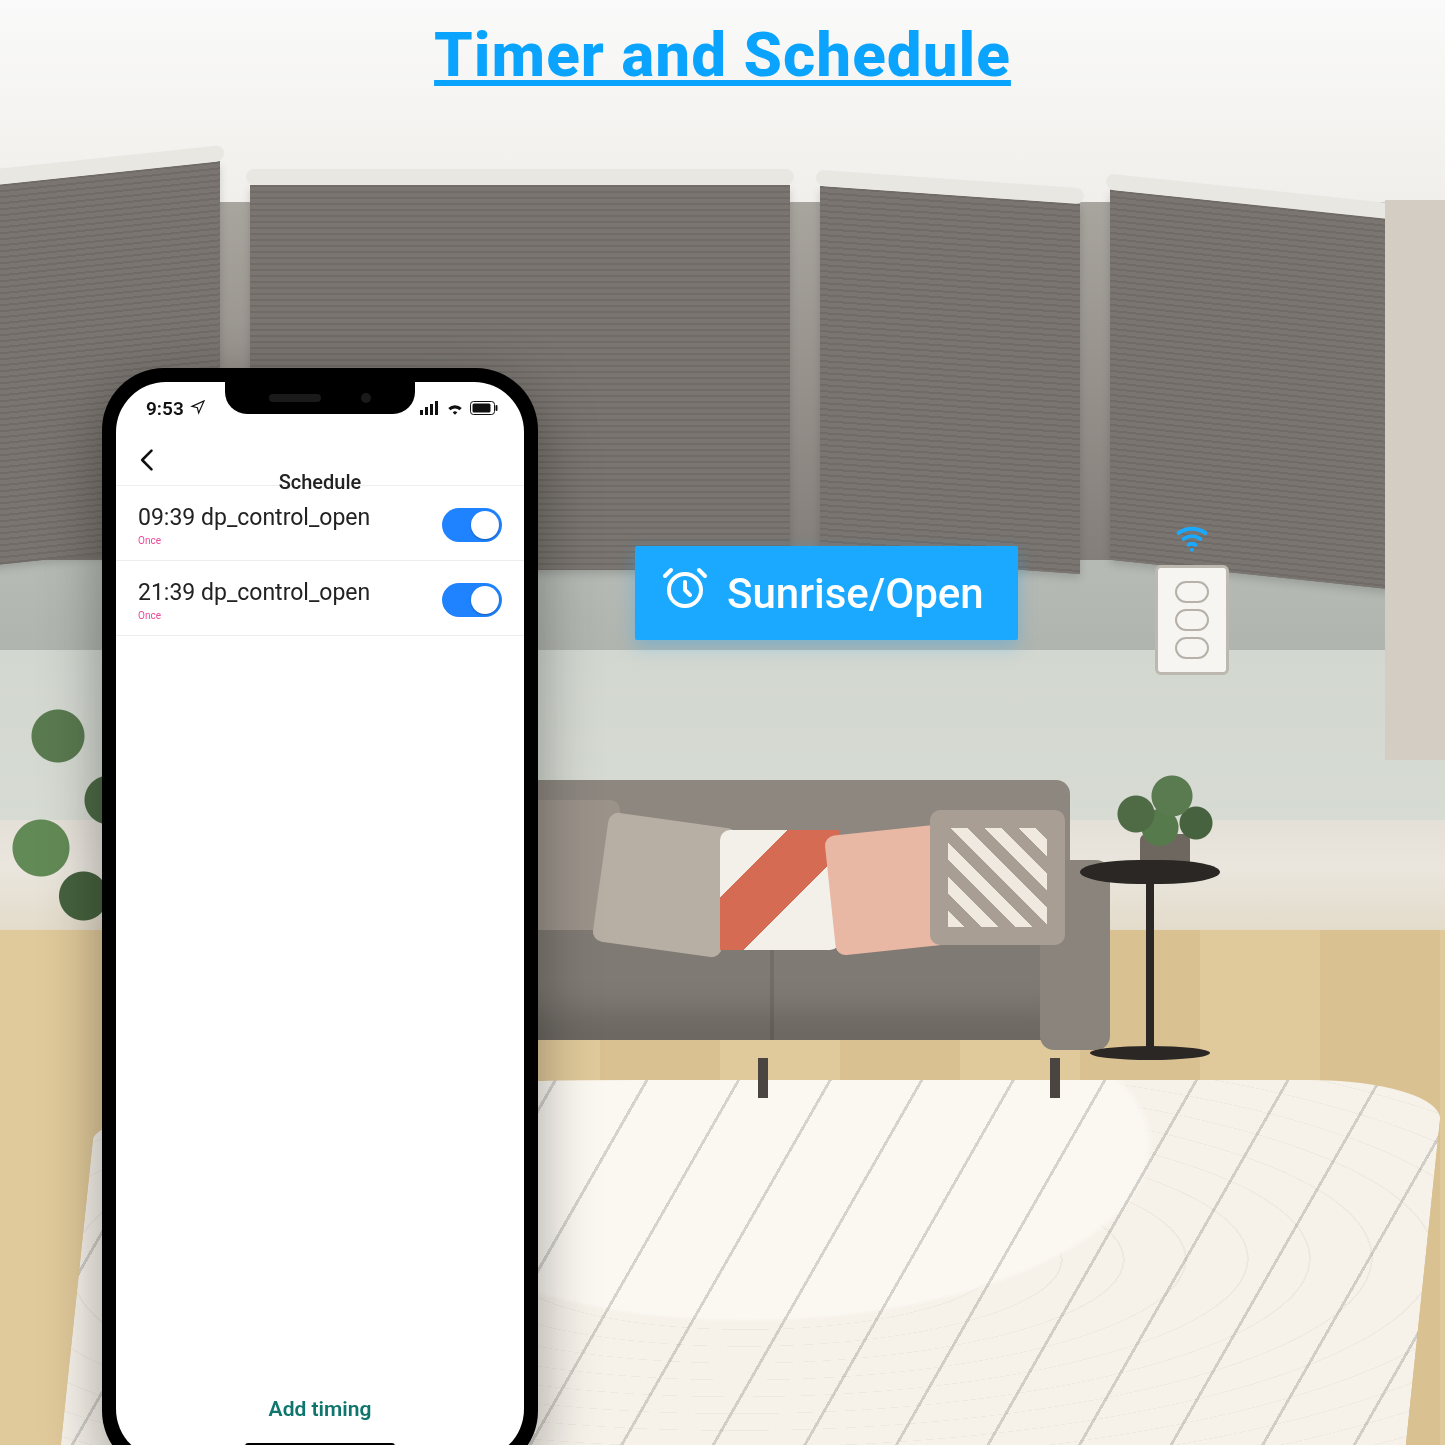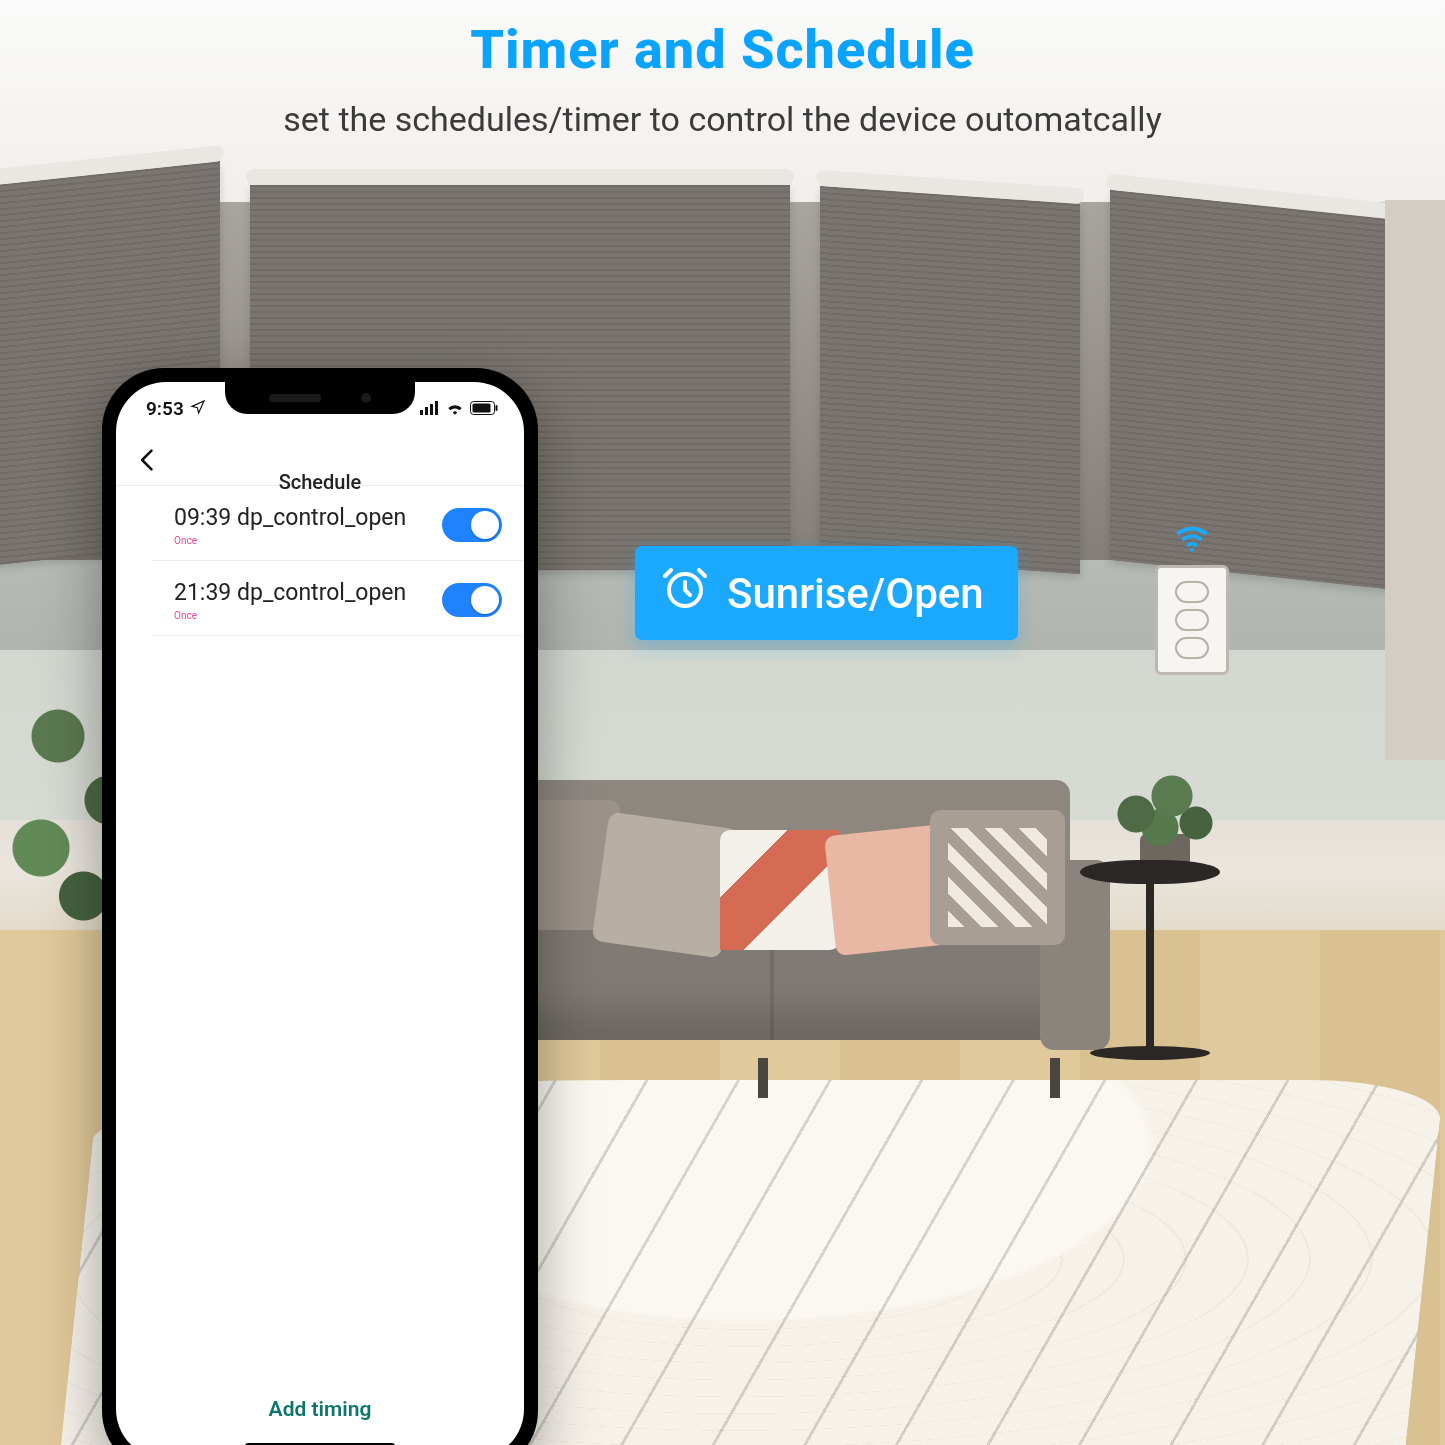--- a/index.html
+++ b/index.html
@@ -128,30 +128,30 @@
     padding:10px 0;
   }
   .switch .btn{width:34px;height:22px;border:2px solid #b7b1a8;border-radius:12px;}
   .wifi-icon{position:absolute; left:1172px; top:518px; color:#1aa9ff;}
 
   
   .hero {
     position:absolute; left:0; right:0; top:18px; text-align:center;
   }
   .hero h1{
-    font-size:54px; font-weight:800; color:#0aa4ff; letter-spacing:1px;
+    font-size:62px; font-weight:800; color:#0aa4ff; letter-spacing:1px;text-decoration:underline;
   }
   .hero p{
     margin-top:18px; font-size:34px; color:#3b3b3b; font-weight:400;
   }
 
   
   .callout {
     position:absolute; left:635px; top:546px;
-    background:#1aa9ff; color:#fff; border-radius:7px;
+    background:#1aa9ff; color:#fff; border-radius:2px;
     padding:18px 34px 18px 26px;
     display:flex; align-items:center; gap:18px;
     font-size:42px; font-weight:500;
     box-shadow:0 6px 18px rgba(26,169,255,.35);
   }
   .callout svg{width:48px;height:48px;flex:none;}
 
   
   .phone {
     position:absolute; left:102px; top:368px;
@@ -199,21 +199,21 @@
   }
   .banner::after{
     content:""; position:absolute; bottom:-1px; left:50%; transform:translateX(-50%);
     border-left:12px solid transparent; border-right:12px solid transparent;
     border-bottom:12px solid #fff;
   }
 
   .list{flex:1; background:#fff;}
   .row{
     display:flex; align-items:center; justify-content:space-between;
-    padding:18px 22px 14px; border-bottom:1px solid #eee;margin-left:36px;
+    padding:18px 22px 14px; border-bottom:1px solid #eee;
   }
   .row .txt{}
   .row .txt .line1{font-size:23px; color:#222;}
   .row .txt .line2{font-size:10px; color:#ec4899; margin-top:4px;}
   .toggle{
     width:60px; height:34px; border-radius:17px; background:#1f82ff;
     position:relative; flex:none;
   }
   .toggle::after{
     content:""; position:absolute; right:3px; top:3px;
@@ -277,21 +277,20 @@
       <path d="M4 9a14 14 0 0 1 16 0"></path>
         <path d="M7 12.5a9 9 0 0 1 10 0"></path>
         <path d="M10 16a4 4 0 0 1 4 0"></path>
         <circle cx="12" cy="19" r="1.2" fill="currentColor" stroke="none"></circle>
     </svg>
   </span>
 </div>
 
 <div class="hero">
   <h1>Timer and Schedule</h1>
-  <p>set the schedules/timer to control the device outomatcally</p>
 </div>
 
 <div class="callout">
   <span>
     <svg viewBox="0 0 24 24" fill="none" stroke="#fff" stroke-width="2" stroke-linecap="round" stroke-linejoin="round">
       <circle cx="12" cy="13" r="8"></circle>
       <path d="M12 9v4l2.5 2.5"></path>
       <path d="M5 3 2 6"></path>
         <path d="M19 3l3 3"></path>
     </svg>

